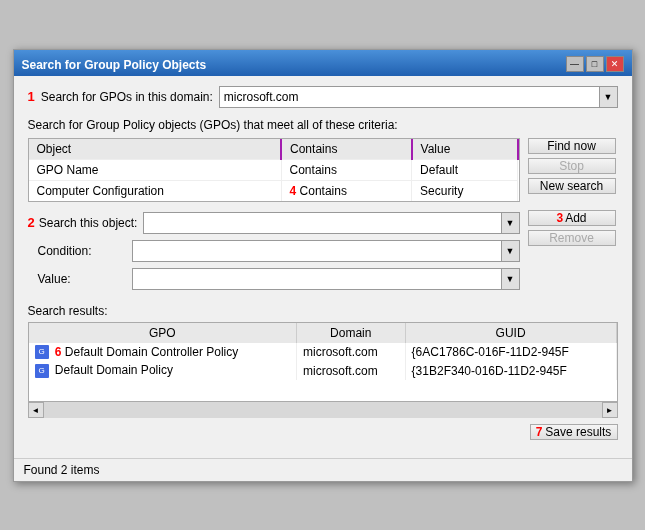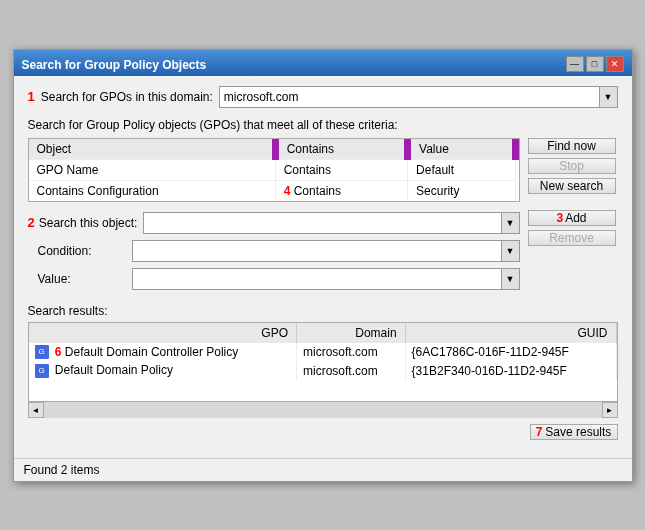--- a/index.html
+++ b/index.html
@@ -110,21 +110,21 @@
       width: 100%;
       border-collapse: collapse;
     }
     .criteria-table thead tr {
       background: #e8e8e8;
     }
     .criteria-table th {
       padding: 3px 8px;
       text-align: left;
       font-weight: normal;
-      border-right: 7px solid #a21caf;
+      border-right: 2px solid #a21caf;
       font-size: 12px;
     }
     .criteria-table td {
       padding: 3px 8px;
       border-top: 1px solid #eee;
       border-right: 1px solid #eee;
       font-size: 12px;
     }
     .form-row {
       display: flex;
@@ -193,21 +193,21 @@
     }
     .results-table {
       width: 100%;
       border-collapse: collapse;
     }
     .results-table thead tr {
       background: #e8e8e8;
     }
     .results-table th {
       padding: 3px 8px;
-      text-align: right;
+      text-align: center;
       font-weight: normal;
       border-right: 1px solid #ccc;
       font-size: 12px;
       white-space: nowrap;
     }
     .results-table td {
       padding: 2px 6px;
       font-size: 12px;
       border-right: 1px solid #eee;
       white-space: nowrap;
@@ -305,21 +305,21 @@
                 <th>Value</th>
               </tr>
             </thead>
             <tbody>
               <tr>
                 <td>GPO Name</td>
                 <td>Contains</td>
                 <td>Default</td>
               </tr>
               <tr>
-                <td>Contains Configuration</td>
+                <td>Computer Configuration</td>
                 <td>
                   <span style="color:red;font-weight:bold;">4</span>
                   Contains
                 </td>
                 <td>Security</td>
               </tr>
             </tbody>
           </table>
         </div>
 

